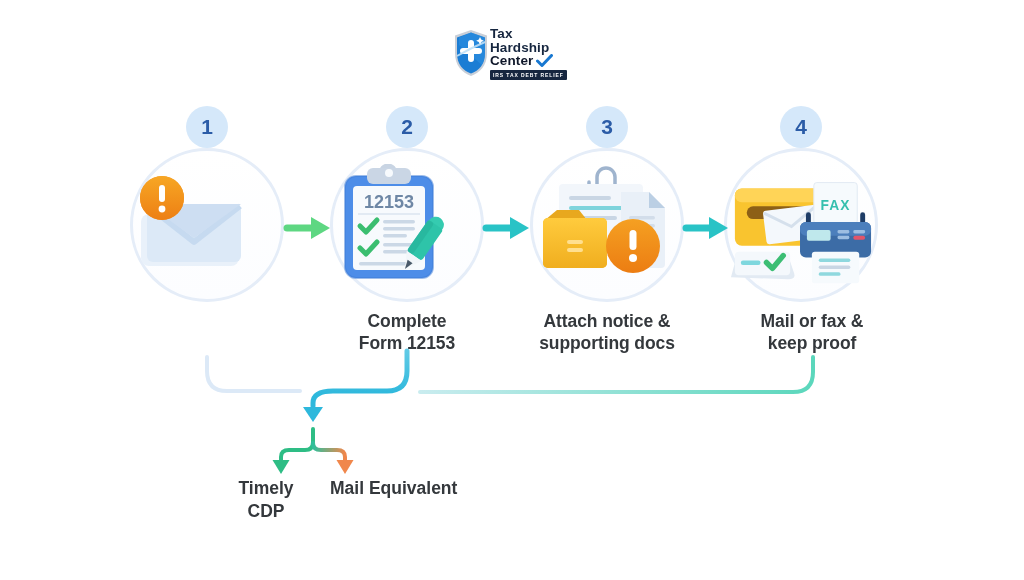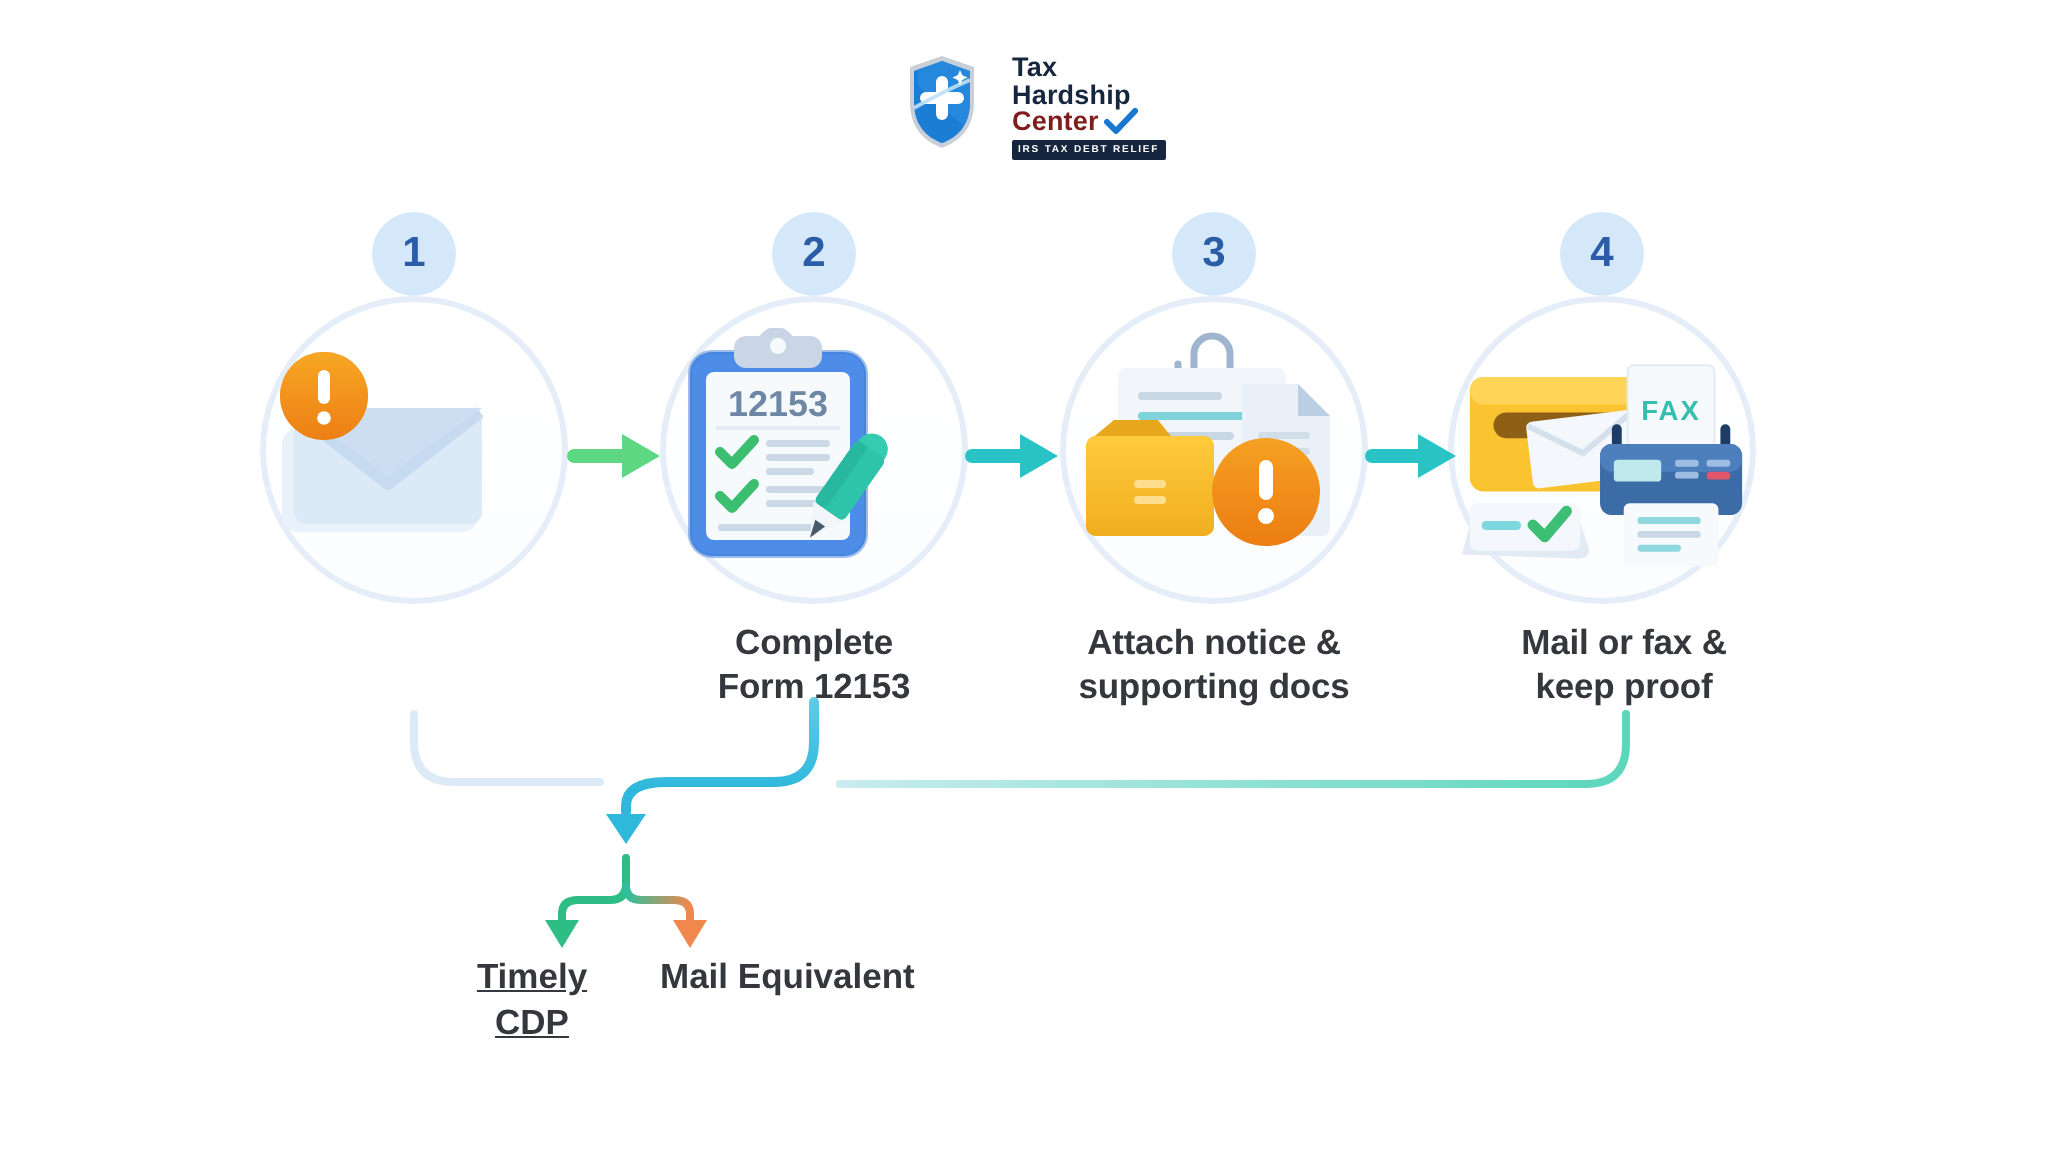--- a/index.html
+++ b/index.html
@@ -1,40 +1,40 @@
 <!DOCTYPE html>
 <html><head>
 <meta charset="utf-8">
 <style>
   html,body{margin:0;padding:0;background:#ffffff;}
   #canvas{position:relative;width:1024px;height:580px;background:#ffffff;overflow:hidden;
           font-family:"Liberation Sans",sans-serif;}
 
   
-  .logo{position:absolute;left:452px;top:27px;display:flex;gap:16px;align-items:flex-start;}
+  .logo{position:absolute;left:452px;top:27px;display:flex;gap:0;align-items:center;}
   .logo-text{display:flex;flex-direction:column;align-items:flex-start;}
   .brand-line{font-size:13.5px;font-weight:700;line-height:13.5px;color:#16263F;letter-spacing:.1px;}
-  .brand-line.blue{color:#7f1d1d;display:flex;align-items:center;gap:3px;}
+  .brand-line.blue{color:#0f172a;display:flex;align-items:center;gap:3px;}
   .brand-bar{margin-top:2px;background:#16263F;color:#ffffff;font-size:5px;font-weight:700;
              letter-spacing:.9px;padding:2px 3px;border-radius:1px;white-space:nowrap;}
 
   
   .badge{position:absolute;top:106px;width:42px;height:42px;border-radius:50%;
          background:#D5E8FA;color:#2B5CA7;font-size:21px;font-weight:700;
          display:flex;align-items:center;justify-content:center;}
   .bigcircle{position:absolute;top:148px;width:154px;height:154px;border-radius:50%;
              background:linear-gradient(180deg,#FFFFFF,#FCFDFF);
              border:3px solid #E5EDF8;box-sizing:border-box;
              display:flex;align-items:center;justify-content:flex-start;}
   .step-label{position:absolute;top:310px;width:220px;text-align:center;
               font-size:17.5px;line-height:22px;font-weight:700;color:#34383C;letter-spacing:-.1px;}
 
   
   .outcome{position:absolute;font-size:17.5px;line-height:23px;font-weight:700;color:#34383C;}
-  .outcome.center{text-align:center;text-decoration:underline;}
+  .outcome.center{text-align:center;}
 
   .overlay{position:absolute;left:0;top:0;pointer-events:none;}
 </style>
 </head>
 <body>
 
 <div id="canvas">
 
   <div class="logo">
     <svg width="38" height="48" viewBox="0 0 38 48">

